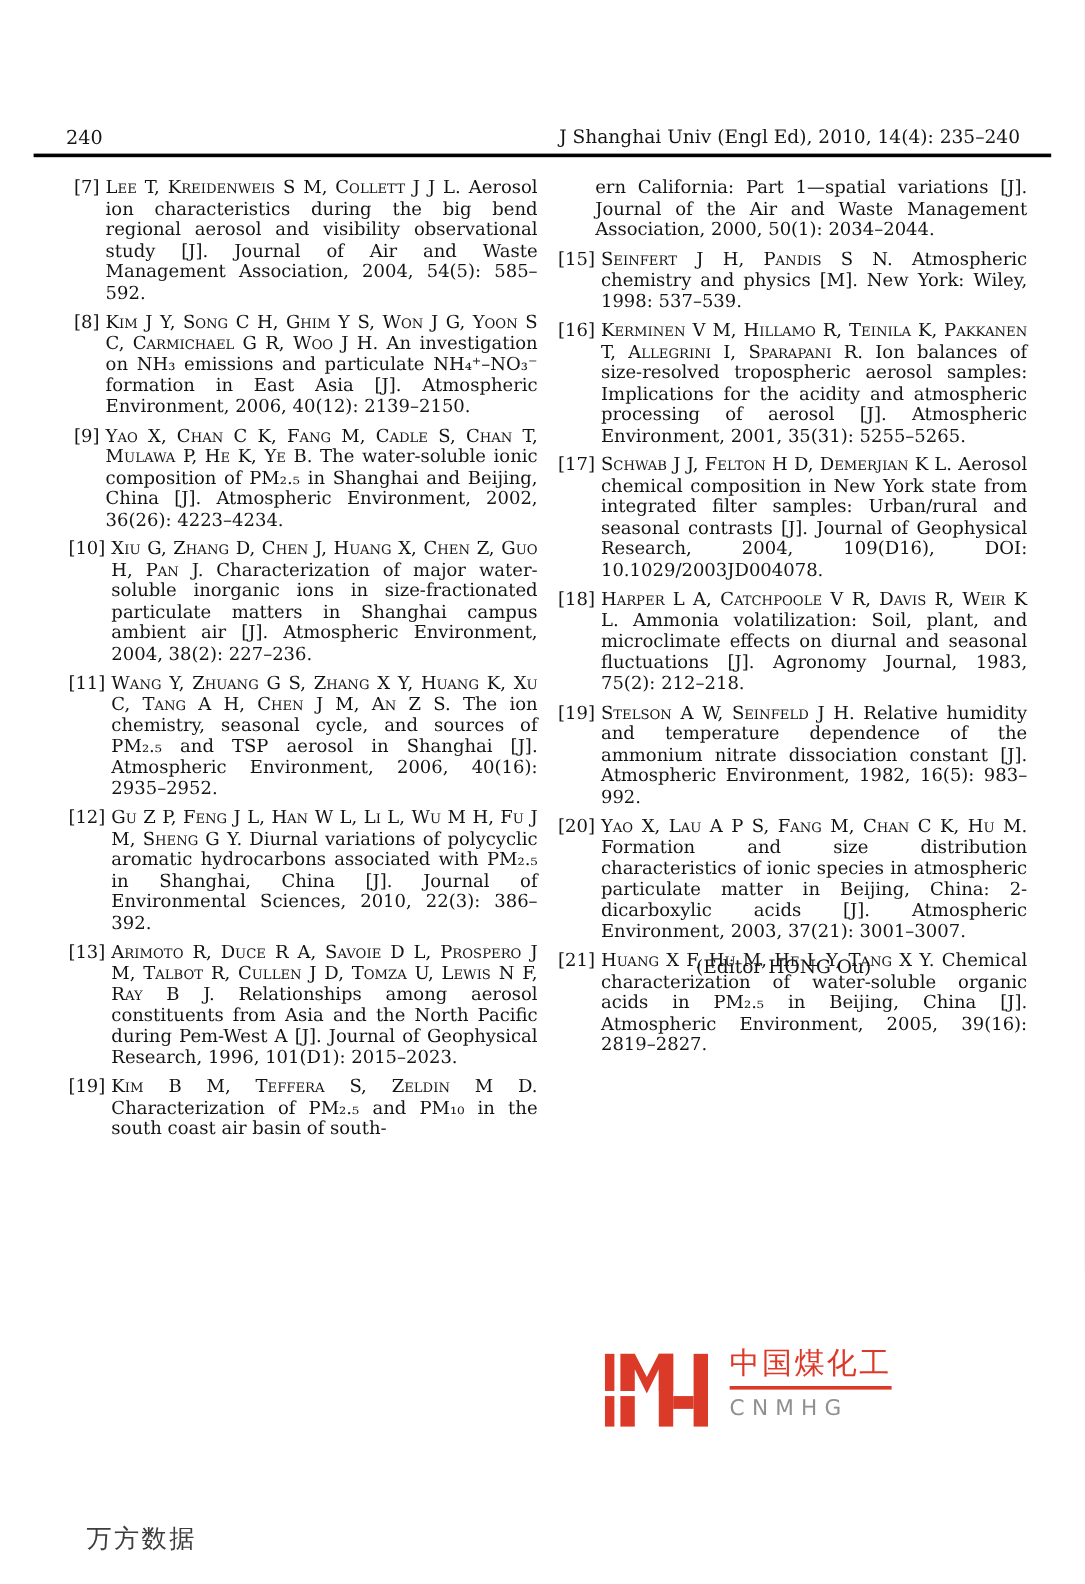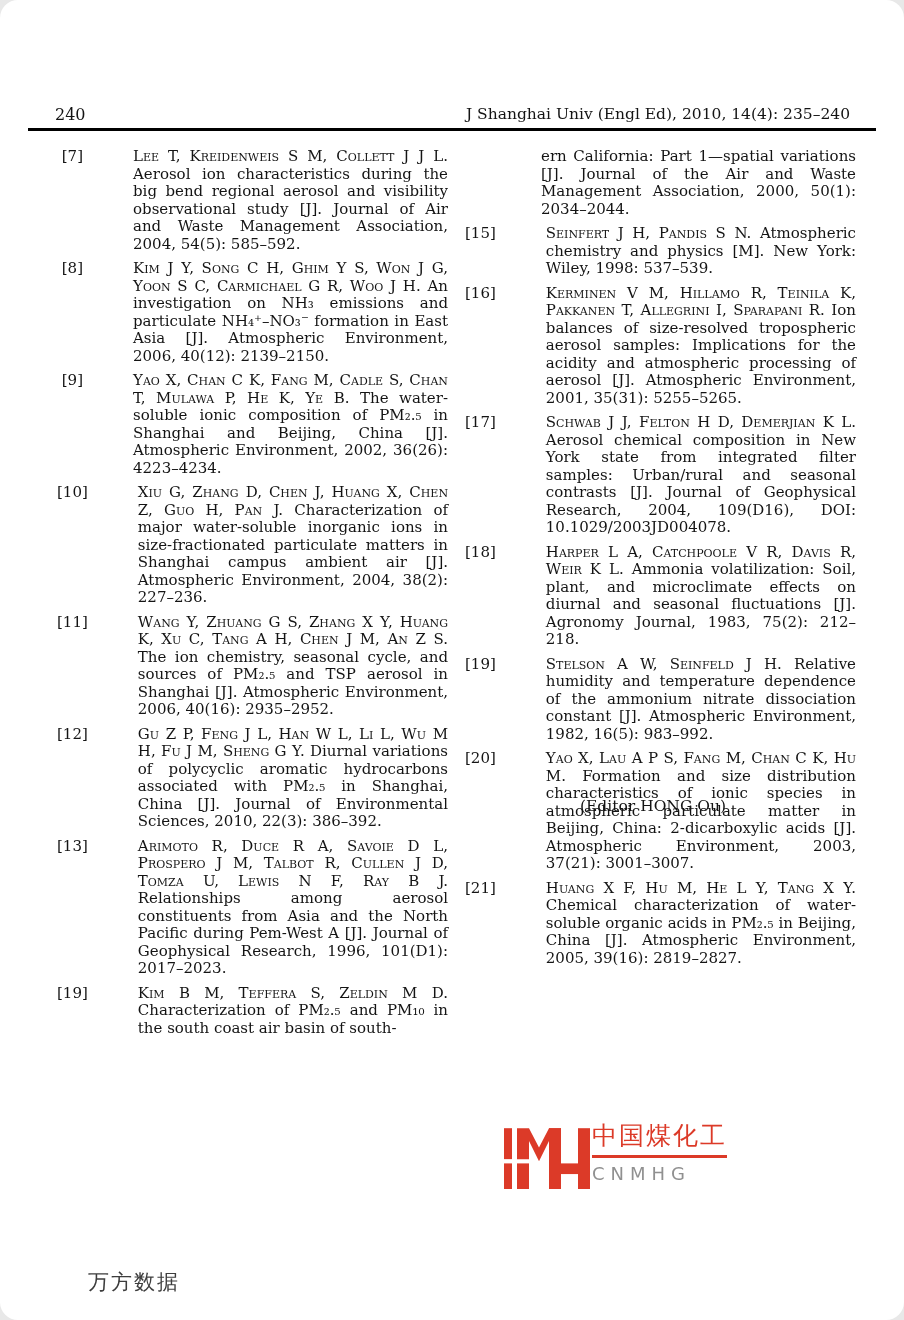--- a/index.html
+++ b/index.html
@@ -1,42 +1,42 @@
 <!DOCTYPE html>
 <html style="--logo-red: #DC3A28; --logo-gray: #909090;"><head>
 <meta charset="utf-8">
 <style>
   html,body { margin:0; padding:0; background:#e8e8e8; }
   .page {
     position:relative; width:904px; height:1320px; margin:0 auto;
     background:#ffffff; overflow:hidden;
-    font-family:"DejaVu Serif", serif; color:#141414;border-radius:18px;
+    font-family:"DejaVu Serif", serif; color:#141414;
   }
   .pagenum { position:absolute; left:55px; top:105px; font-size:16px; }
   .journal-line { position:absolute; right:54px; top:105px; font-size:15.5px;text-align:right; }
   .header-rule { position:absolute; left:28px; top:128px; width:848px; height:2.5px; background:#000; }
 
   .columns { position:absolute; left:57px; top:148px; width:799px; display:flex; gap:17px; }
   .col { width:391px; }
   .ref { display:flex; margin-bottom:7px; font-size:15px; line-height:17.5px; text-align:justify; }
   .ref-num { flex:0 0 26px; padding-right:5px; text-align:right; white-space:nowrap; }
-  .ref-body { flex:1;margin-left:45px; }
+  .ref-body { flex:1; }
   .authors { font-variant:small-caps; }
 
   .editor-line { position:absolute; left:465px; top:797px; width:376px; text-align:center; font-size:15.5px; }
 
-  .logo { position:absolute; left:504px; top:1121px; display:flex; align-items:flex-start; gap:0; }
+  .logo { position:absolute; left:504px; top:1121px; display:flex; align-items:flex-start; gap:16px; }
   .logo-mark { width:88px; height:64px; margin-top:4px; }
   .logo-cn { font-family:"DejaVu Sans", sans-serif; font-size:25px; font-weight:500;
              color:var(--logo-red,#DC3A28); letter-spacing:2px; line-height:30px; }
   .logo-line { height:3px; background:var(--logo-red,#DC3A28); margin:4px 0 5px; }
   .logo-en { font-family:"DejaVu Sans", sans-serif; font-size:18px; color:var(--logo-gray,#909090);
              letter-spacing:6px; line-height:22px; }
 
-  .watermark { position:absolute; left:88px; top:1268px; font-family:"DejaVu Sans", sans-serif;
+  .watermark { position:absolute; left:72px; top:1268px; font-family:"DejaVu Sans", sans-serif;
                font-size:21px; color:#3d3d3d; letter-spacing:2px; }
 </style>
 </head>
 <body>
 
 <div class="page">
 
   <span class="pagenum">240</span>
   <span class="journal-line">J Shanghai Univ (Engl Ed), 2010, 14(4): 235–240</span>
   <div class="header-rule"></div>
@@ -68,21 +68,21 @@
     <span class="ref-body"><span class="authors">Wang Y, Zhuang G S, Zhang X Y, Huang K, Xu C, Tang A H, Chen J M, An Z S.</span><span class="rest"> The ion chemistry, seasonal cycle, and sources of PM₂.₅ and TSP aerosol in Shanghai [J]. Atmospheric Environment, 2006, 40(16): 2935–2952.</span></span>
   </div>
 
   <div class="ref">
     <span class="ref-num">[12]</span>
     <span class="ref-body"><span class="authors">Gu Z P, Feng J L, Han W L, Li L, Wu M H, Fu J M, Sheng G Y.</span><span class="rest"> Diurnal variations of polycyclic aromatic hydrocarbons associated with PM₂.₅ in Shanghai, China [J]. Journal of Environmental Sciences, 2010, 22(3): 386–392.</span></span>
   </div>
 
   <div class="ref">
     <span class="ref-num">[13]</span>
-    <span class="ref-body"><span class="authors">Arimoto R, Duce R A, Savoie D L, Prospero J M, Talbot R, Cullen J D, Tomza U, Lewis N F, Ray B J.</span><span class="rest"> Relationships among aerosol constituents from Asia and the North Pacific during Pem-West A [J]. Journal of Geophysical Research, 1996, 101(D1): 2017–2023.</span></span>
+    <span class="ref-body"><span class="authors">Arimoto R, Duce R A, Savoie D L, Prospero J M, Talbot R, Cullen J D, Tomza U, Lewis N F, Ray B J.</span><span class="rest"> Relationships among aerosol constituents from Asia and the North Pacific during Pem-West A [J]. Journal of Geophysical Research, 1996, 101(D1): 2015–2023.</span></span>
   </div>
 
   <div class="ref">
     <span class="ref-num">[19]</span>
     <span class="ref-body"><span class="authors">Kim B M, Teffera S, Zeldin M D.</span><span class="rest"> Characterization of PM₂.₅ and PM₁₀ in the south coast air basin of south-</span></span>
   </div>
 </div>
     <div class="col" id="col-right">
   <div class="ref">
     <span class="ref-num"></span>

